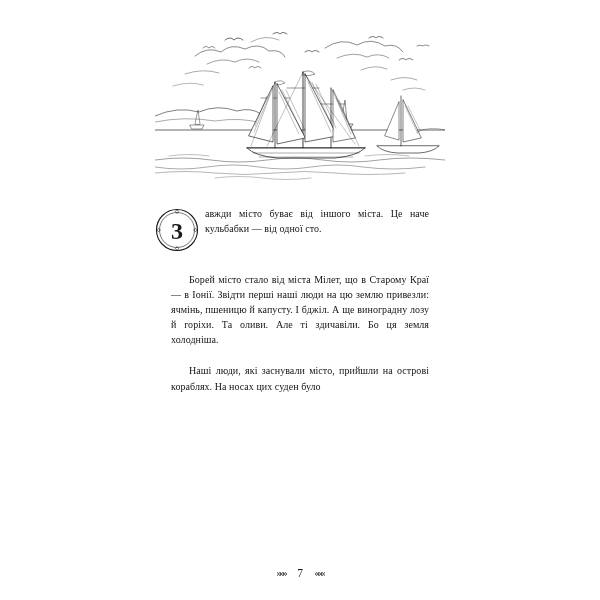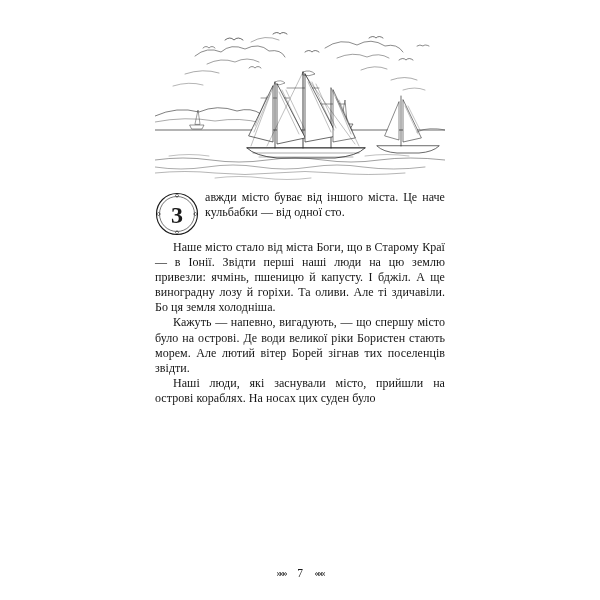--- a/index.html
+++ b/index.html
@@ -55,22 +55,22 @@
     margin: 2px 6px 0 0;
     position: relative;
   }
   .chapter-number svg {
     display: block;
     width: 44px;
     height: 44px;
   }
 
   p {
-    margin: 0;
-    font-size: 12px;
+    margin: 16px;
+    font-size: 10px;
     line-height: 15.1px;
     text-align: justify;
     text-justify: inter-word;
     letter-spacing: 0.05px;
     color: #141414;
   }
   p.indent {
     text-indent: 18px;
   }
   p.first {
@@ -200,22 +200,21 @@
             <path d="M22 42.5 q3 -2 0 -4 q-3 2 0 4"></path>
             <path d="M1.5 22 q2 3 4 0 q-2 -3 -4 0"></path>
             <path d="M42.5 22 q-2 3 -4 0 q2 -3 4 0"></path>
           </g>
           <text x="22" y="31" text-anchor="middle" font-family="Liberation Serif, serif" font-size="24" font-weight="bold" fill="#1a1a1a">3</text>
         </svg>
       </div>
       <p class="first">авжди місто буває від іншого міста. Це наче кульбабки — від одної сто.</p>
     </div>
 
-    <p class="indent">Наше місто стало від міста Боги, що в Старому Краї — в Іонії. Звідти перші наші люди на цю землю привезли: ячмінь, пшеницю й капусту. І бджіл. А ще виноградну лозу й горіхи. Та оливи. Але ті здичавіли. Бо ця земля холодніша.</p>
-    <p class="indent">Кажуть — напевно, вигадують, — що спершу місто було на острові. Де води великої ріки Бористен стають морем. Але лютий вітер Борей зігнав тих поселенців звідти.</p>
+    <p class="indent">Борей місто стало від міста Мілет, що в Старому Краї — в Іонії. Звідти перші наші люди на цю землю привезли: ячмінь, пшеницю й капусту. І бджіл. А ще виноградну лозу й горіхи. Та оливи. Але ті здичавіли. Бо ця земля холодніша.</p>
     <p class="indent">Наші люди, які заснували місто, прийшли на острові кораблях. На носах цих суден було</p>
   </div>
 
   <div class="footer">
     <span class="orn">»»»</span>
     <span class="page-num">7</span>
     <span class="orn">«««</span>
   </div>
 
 </div>

